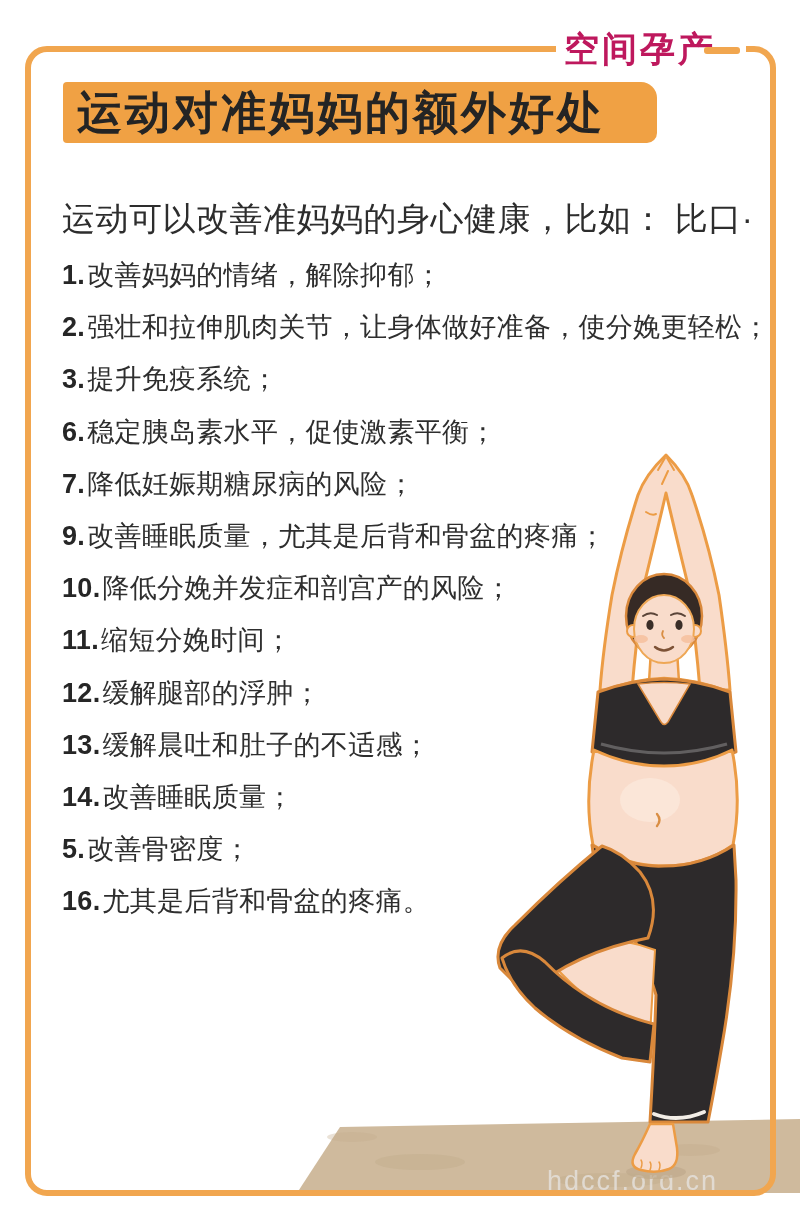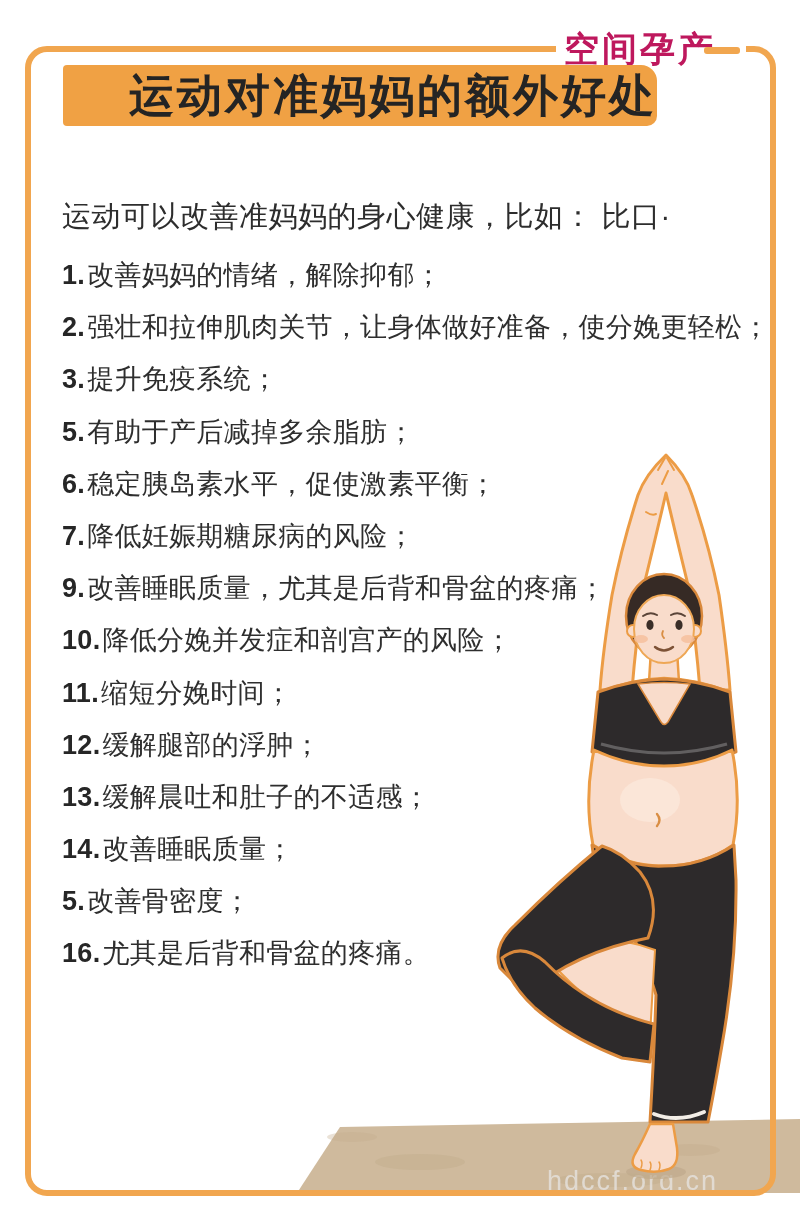--- a/index.html
+++ b/index.html
@@ -19,31 +19,31 @@
   .brand-label{
     position:absolute;left:564px;top:26px;z-index:5;
     font-size:35px;font-weight:bold;color:#be185d;letter-spacing:3px;
     white-space:nowrap;
   }
   .brand-dash{
     position:absolute;left:704px;top:47px;width:36px;height:7px;
     background:#F1A64F;border-radius:3px;z-index:5;
   }
   .banner{
-    position:absolute;left:63px;top:65px;width:594px;height:61px;
+    position:absolute;left:63px;top:82px;width:594px;height:61px;
     background:#F0A144;border-radius:4px 16px 10px 4px;z-index:5;
-    display:flex;align-items:center;justify-content:flex-end;
+    display:flex;align-items:center;
   }
   .banner .title{
     padding-left:14px;font-size:45px;font-weight:bold;color:#242424;
     letter-spacing:3px;white-space:nowrap;
   }
   .intro{
     position:absolute;left:62px;top:197px;z-index:5;
-    font-size:29px;color:#2d2d2d;letter-spacing:.5px;white-space:nowrap;
+    font-size:33px;color:#2d2d2d;letter-spacing:.5px;white-space:nowrap;
   }
   .benefits{
     position:absolute;left:62px;top:249px;width:710px;z-index:5;
   }
   .benefits .item{
     height:52.2px;line-height:52.2px;font-size:27px;color:#2e2e2e;
     white-space:nowrap;letter-spacing:.3px;
   }
   .benefits .num{font-weight:bold;color:#262626;margin-right:2px;}
   #illustration-layer{
@@ -142,21 +142,20 @@
 <div class="intro">运动可以改善准妈妈的身心健康，比如： 比口·</div>
 
 <div class="benefits">
   <div class="item"><span class="num">1.</span><span class="txt">改善妈妈的情绪，解除抑郁；</span></div>
 
   <div class="item"><span class="num">2.</span><span class="txt">强壮和拉伸肌肉关节，让身体做好准备，使分娩更轻松；</span></div>
 
   <div class="item"><span class="num">3.</span><span class="txt">提升免疫系统；</span></div>
 
 
-  <div class="item"><span class="num">5.</span><span class="txt">有助于产后减掉多余脂肪；</span></div>
 
   <div class="item"><span class="num">6.</span><span class="txt">稳定胰岛素水平，促使激素平衡；</span></div>
 
   <div class="item"><span class="num">7.</span><span class="txt">降低妊娠期糖尿病的风险；</span></div>
 
 
   <div class="item"><span class="num">9.</span><span class="txt">改善睡眠质量，尤其是后背和骨盆的疼痛；</span></div>
 
   <div class="item"><span class="num">10.</span><span class="txt">降低分娩并发症和剖宫产的风险；</span></div>
 

